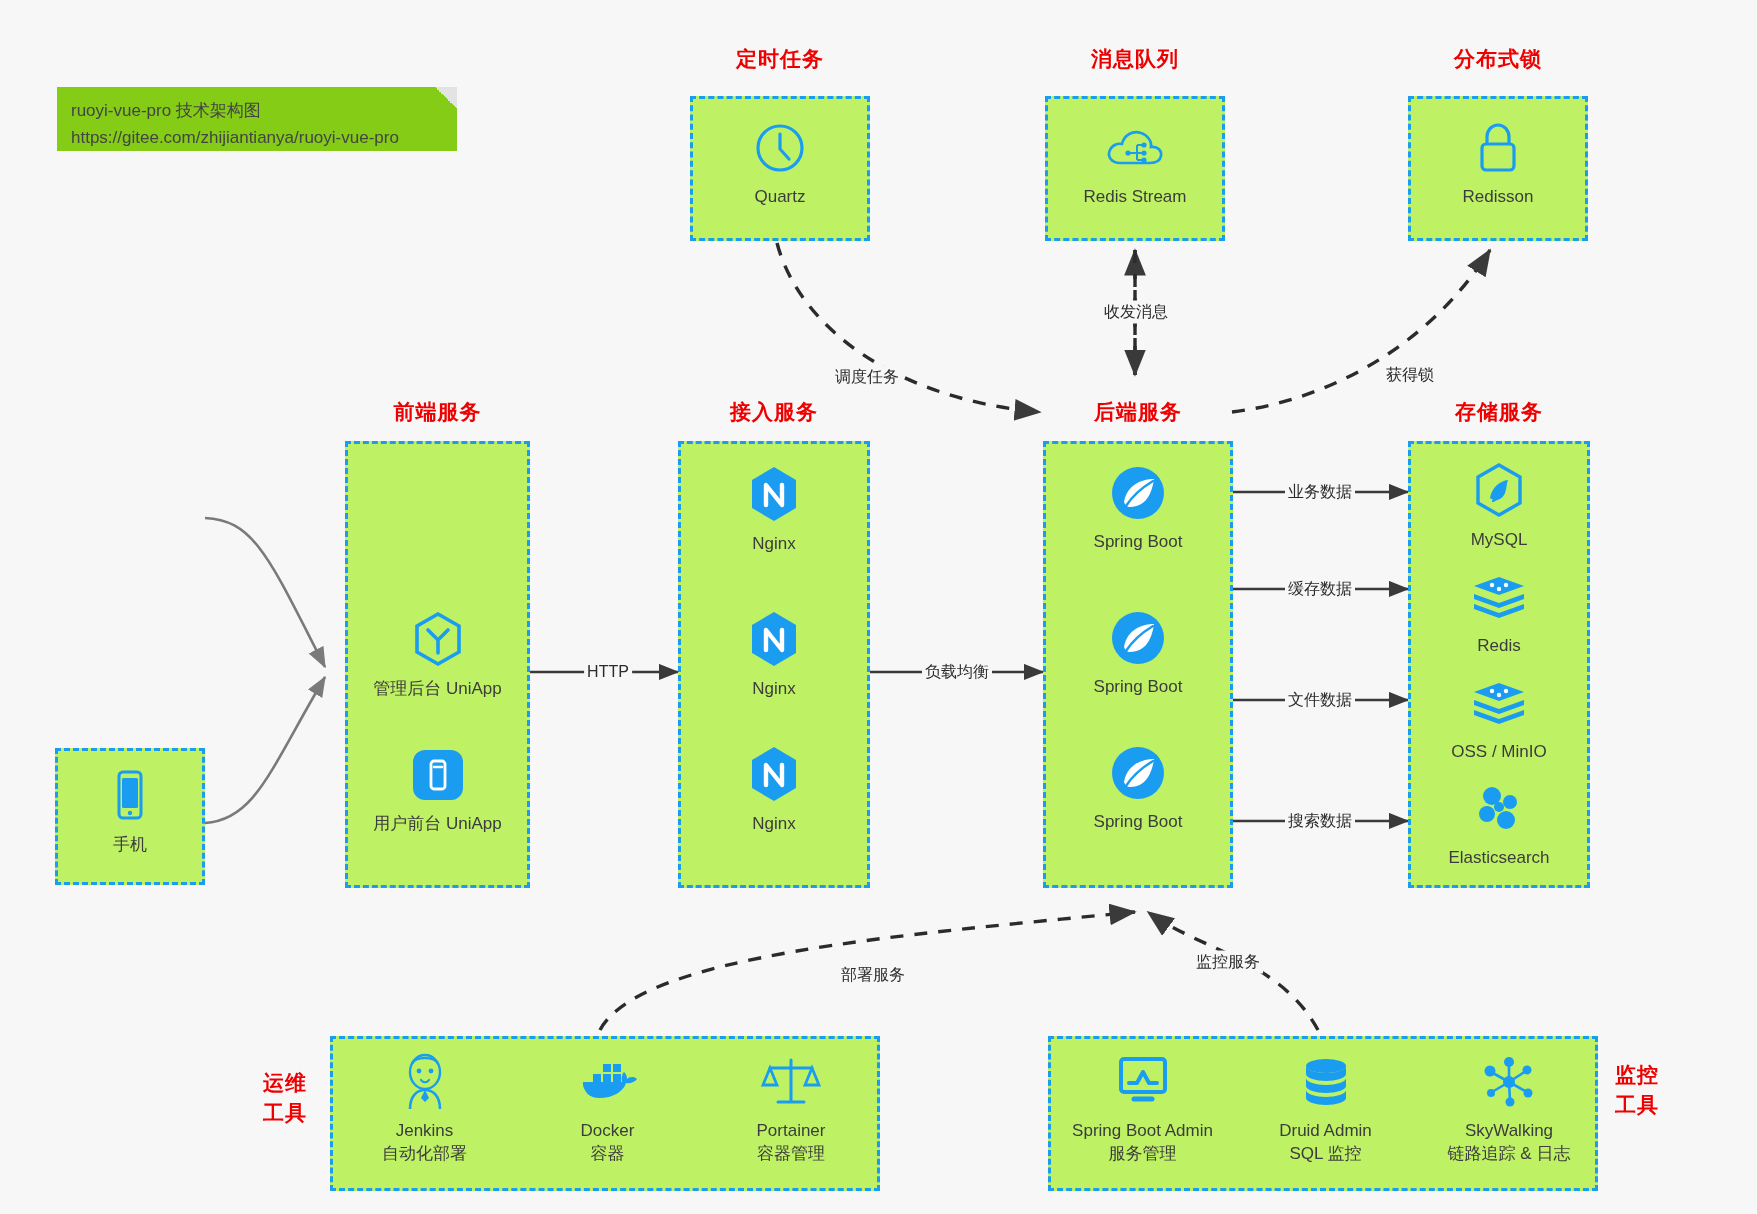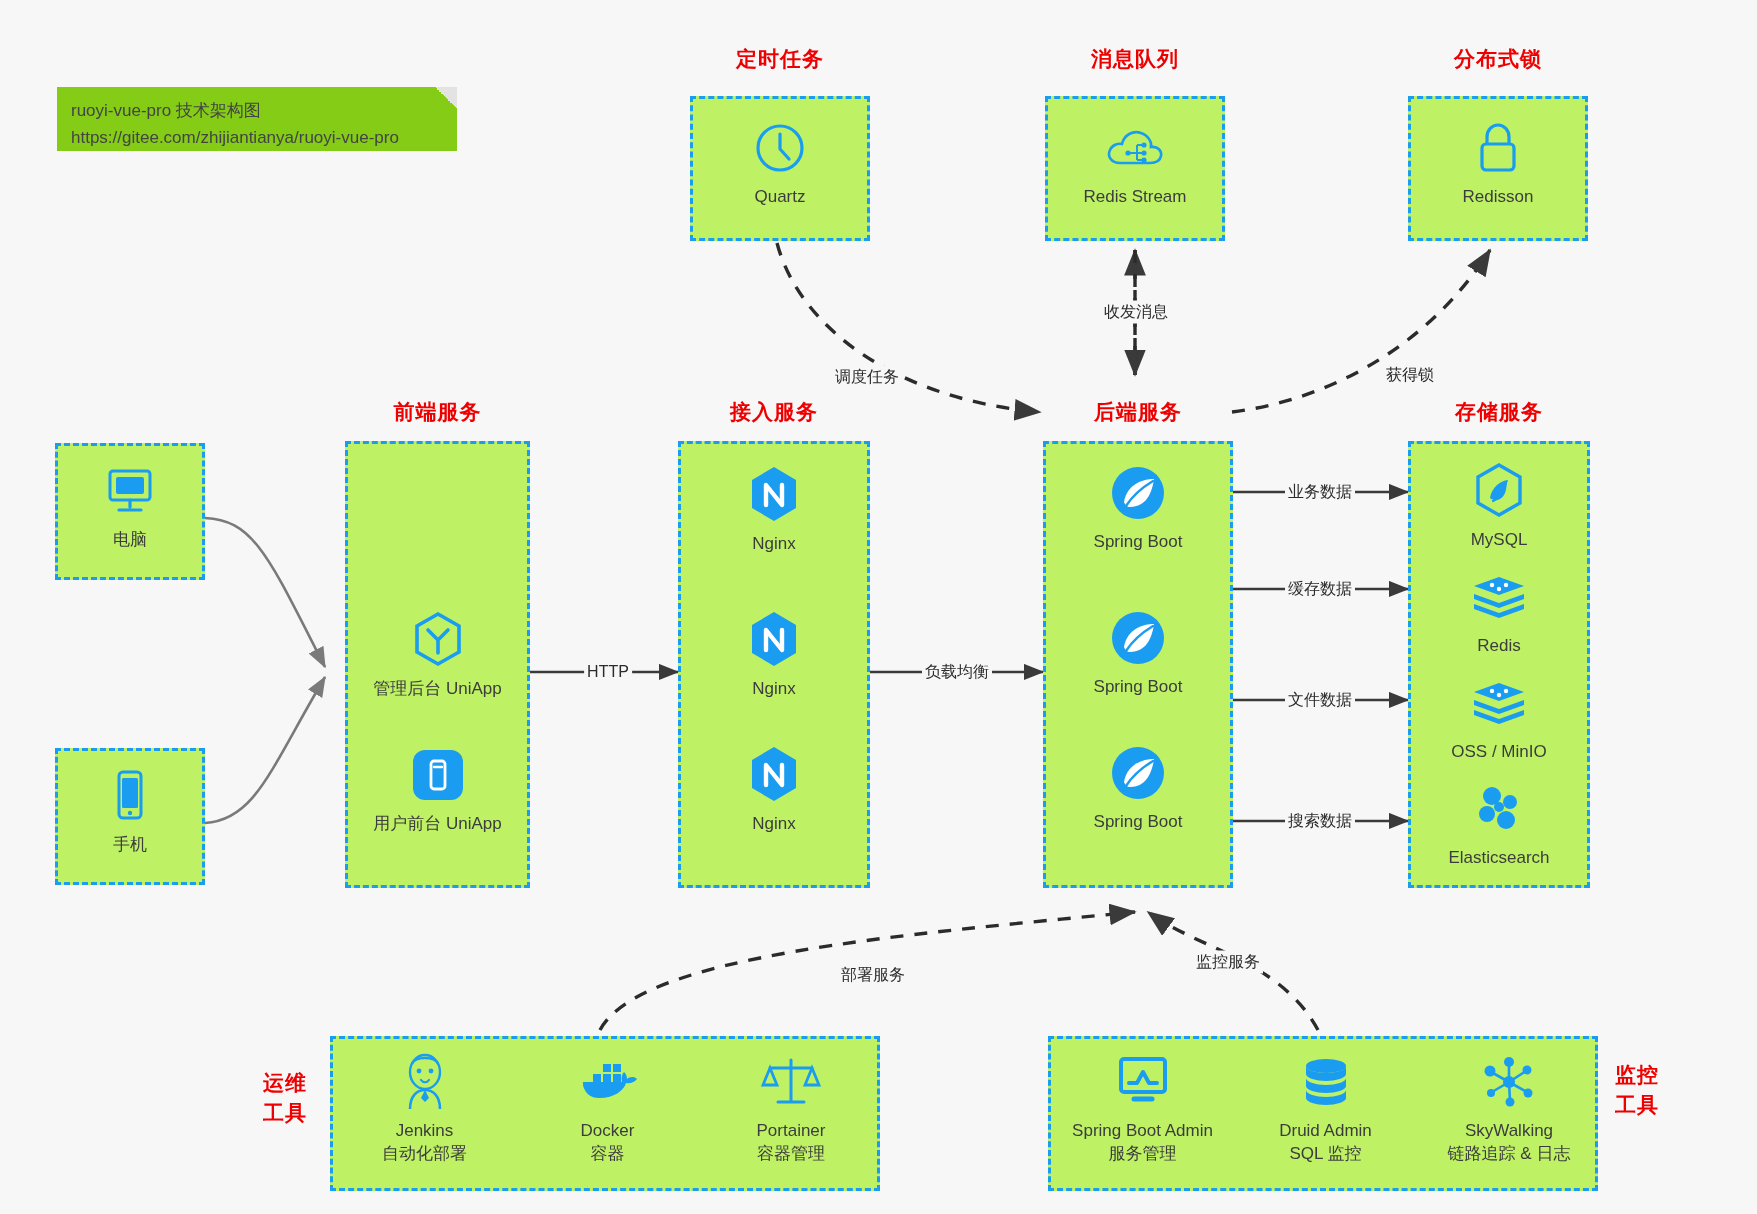--- a/index.html
+++ b/index.html
@@ -160,32 +160,20 @@
       <div class="ic">
         <svg width="50" height="56" viewBox="0 0 50 56">
           <path d="M14 24 L14 17 C14 10 19 5 25 5 C31 5 36 10 36 17 L36 24" fill="none" stroke="#1a9cf0" stroke-width="3.2"></path>
           <rect x="9" y="24" width="32" height="26" rx="4" fill="none" stroke="#1a9cf0" stroke-width="3.2"></rect>
         </svg>
       </div>
       <div class="lb">Redisson</div>
     </div>
   </div>
 
-  <div class="gbox" style="left:55px; top:443px; width:150px; height:137px;">
-    <div class="node" style="top:14px;">
-      <div class="ic">
-        <svg width="56" height="52" viewBox="0 0 56 52">
-          <rect x="8" y="6" width="40" height="29" rx="3" fill="none" stroke="#1a9cf0" stroke-width="3"></rect>
-          <rect x="14" y="12" width="28" height="17" rx="2" fill="#1a9cf0"></rect>
-          <path d="M28 35 L28 42 M17 45 L39 45" stroke="#1a9cf0" stroke-width="3.2" stroke-linecap="round"></path>
-        </svg>
-      </div>
-      <div class="lb">电脑</div>
-    </div>
-  </div>
 
   <div class="gbox" style="left:55px; top:748px; width:150px; height:137px;">
     <div class="node" style="top:14px;">
       <div class="ic">
         <svg width="40" height="54" viewBox="0 0 40 54">
           <rect x="9" y="3" width="22" height="46" rx="4" fill="none" stroke="#1a9cf0" stroke-width="3"></rect>
           <rect x="12" y="9" width="16" height="30" rx="1.5" fill="#1a9cf0"></rect>
           <circle cx="20" cy="44" r="2.2" fill="#1a9cf0"></circle>
         </svg>
       </div>

